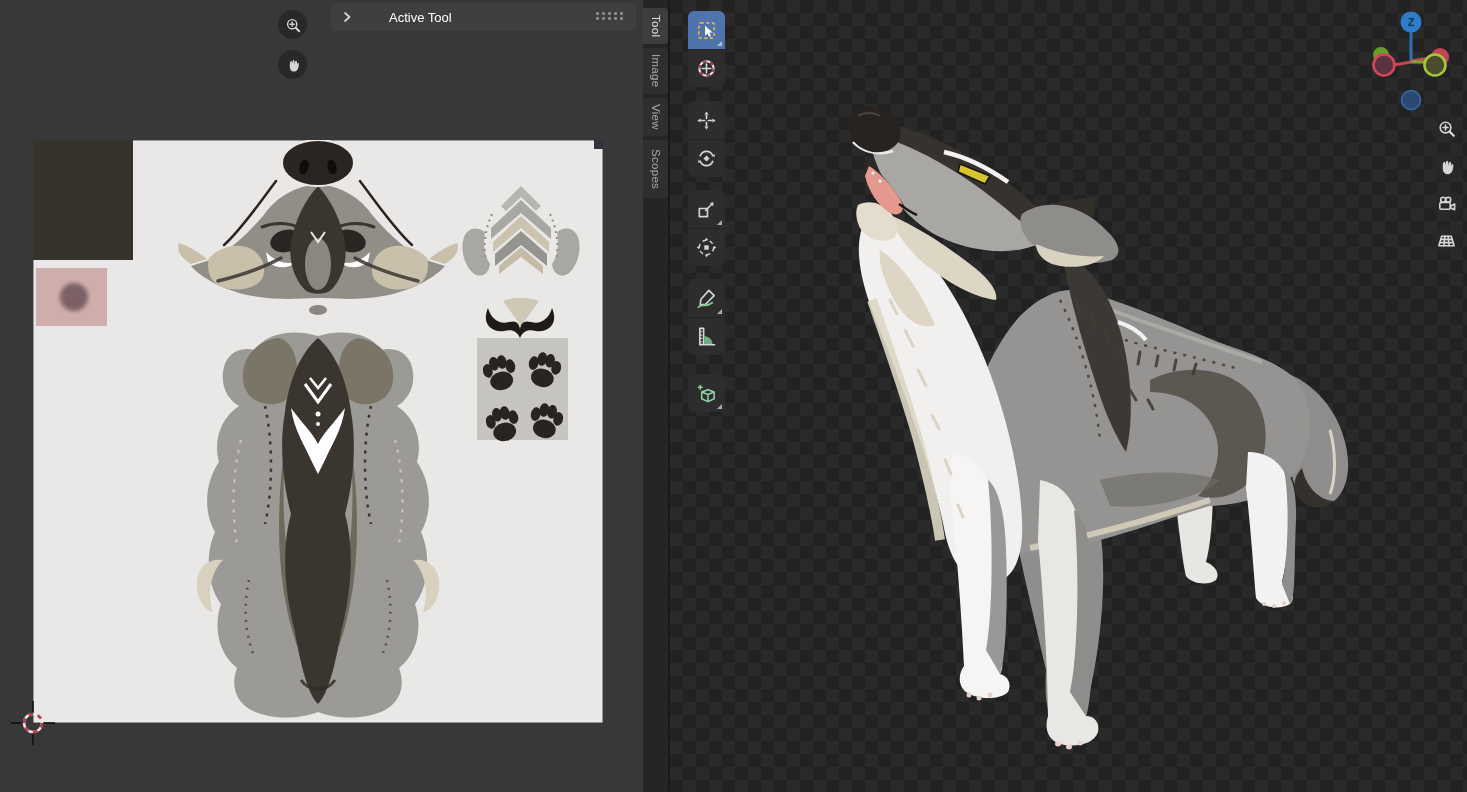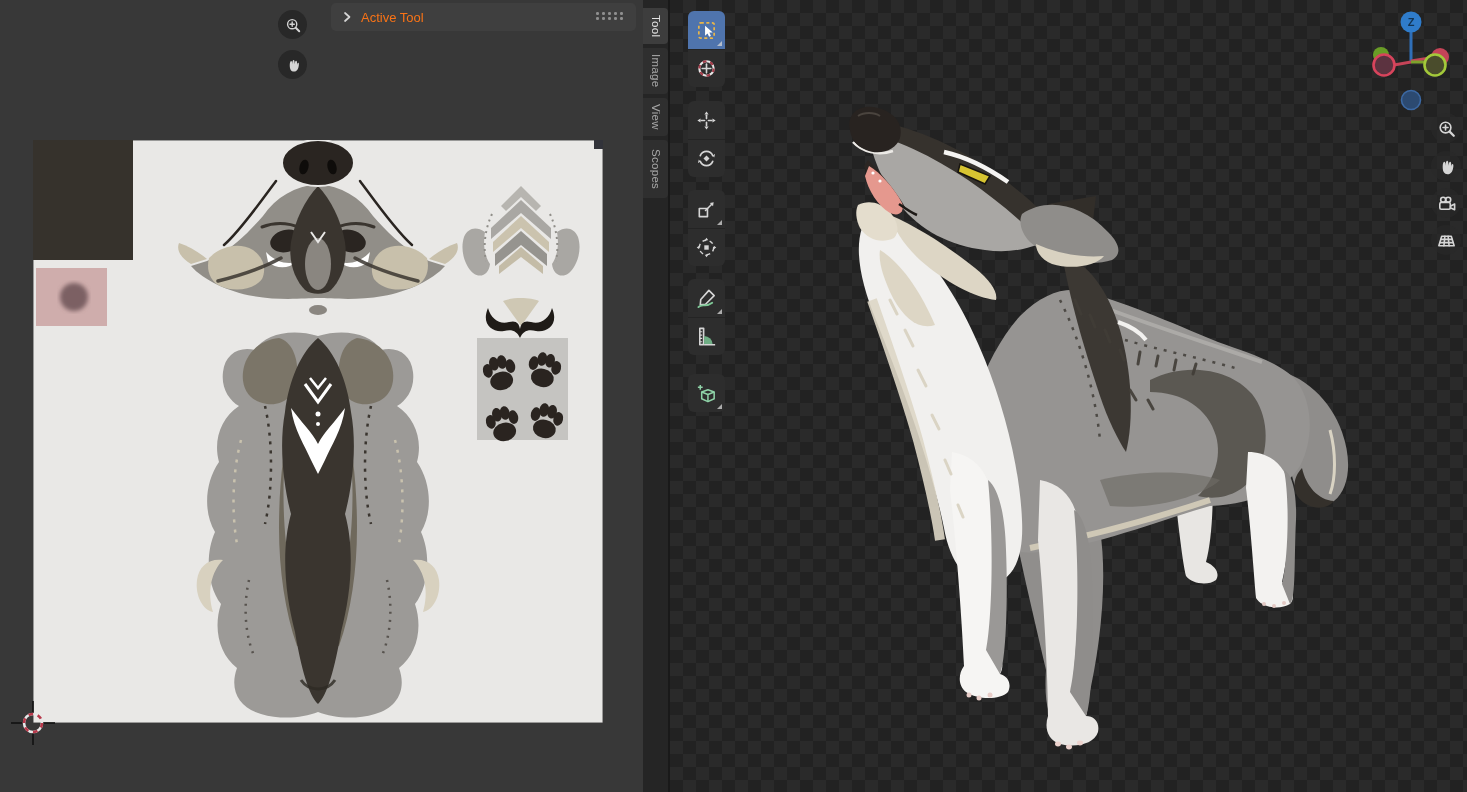--- a/index.html
+++ b/index.html
@@ -12,21 +12,21 @@
   .uv-image { position:absolute; left:33px; top:140px; width:570px; height:583px; }
   .uv-corner-marker { position:absolute; left:594px; top:140px; width:9px; height:9px; background:#32333a; }
   .cursor2d { position:absolute; left:11px; top:701px; width:44px; height:44px; }
 
   .float-btn { position:absolute; width:29px; height:29px; border-radius:50%;
                background:#282828; display:flex; align-items:center; justify-content:center; }
   .float-btn svg { width:18px; height:18px; }
 
   .panel-header { position:absolute; left:331px; top:3px; width:305px; height:28px;
                   background:#3f3f3f; border-radius:5px; display:flex; align-items:center;
-                  padding:0 10px; color:#f97316; font-size:13px; }
+                  padding:0 10px; color:#ffffff; font-size:13px;gap:28px; }
   .panel-header .chev { width:12px; height:12px; margin-right:8px; flex:0 0 auto; }
   .panel-header .grip { margin-left:auto; display:grid; grid-template-columns:repeat(5,6px);
                         grid-template-rows:repeat(2,5px); }
   .panel-header .grip i { width:2.5px; height:2.5px; border-radius:50%; background:#8f8f8f; }
 
   .tabstrip { position:absolute; left:643px; top:0; width:25px; height:792px; background:#252525; }
   .vtab { position:absolute; left:0; width:25px; border-radius:0 4px 4px 0;
           background:#2f2f2f; color:#a6a6a6; font-size:11.5px;
           writing-mode:vertical-rl; display:flex; align-items:center; justify-content:center;
           letter-spacing:.3px; cursor:default; }

